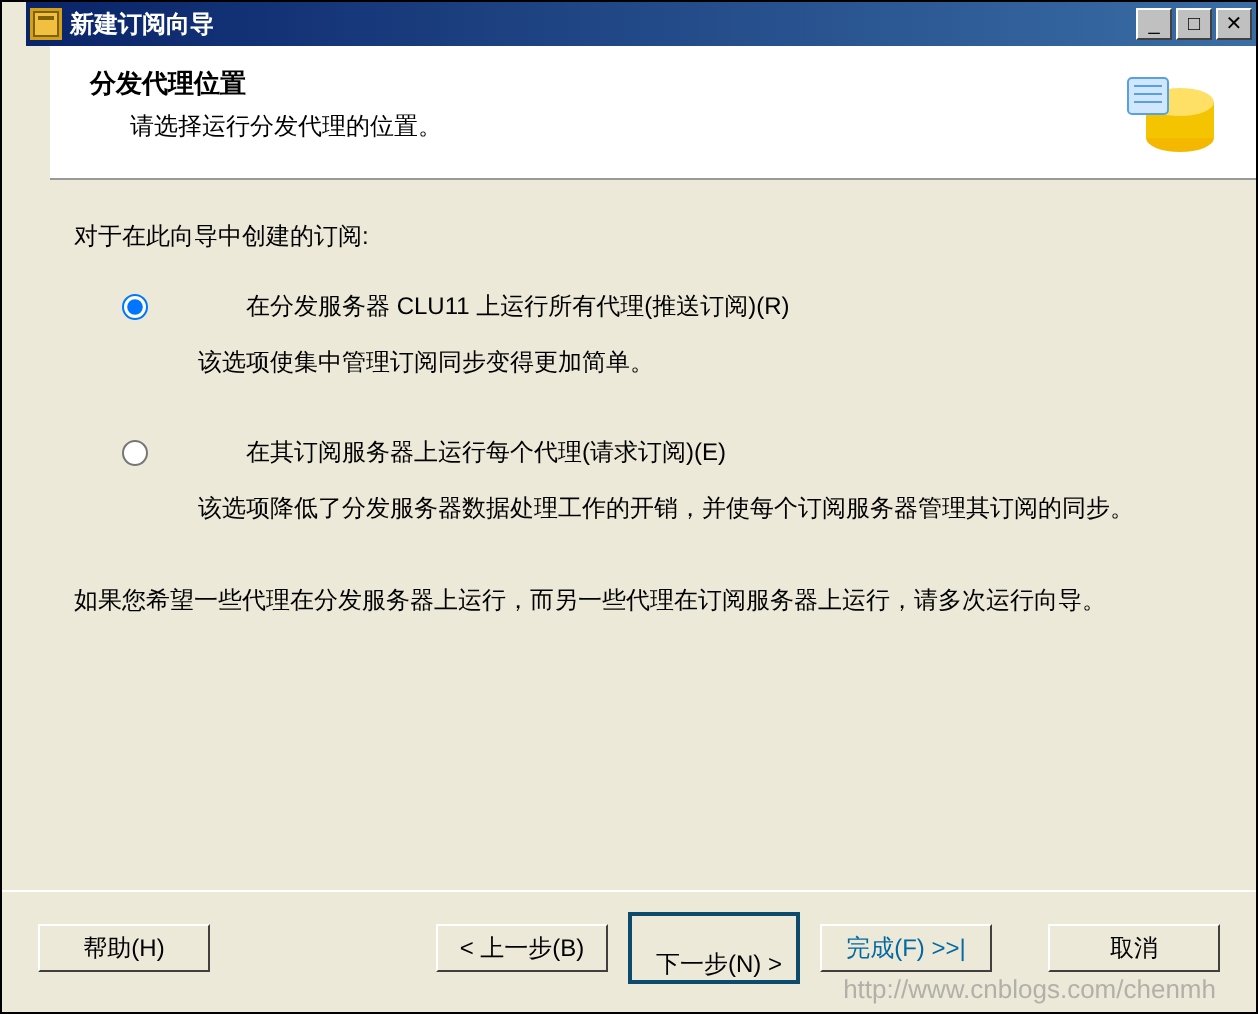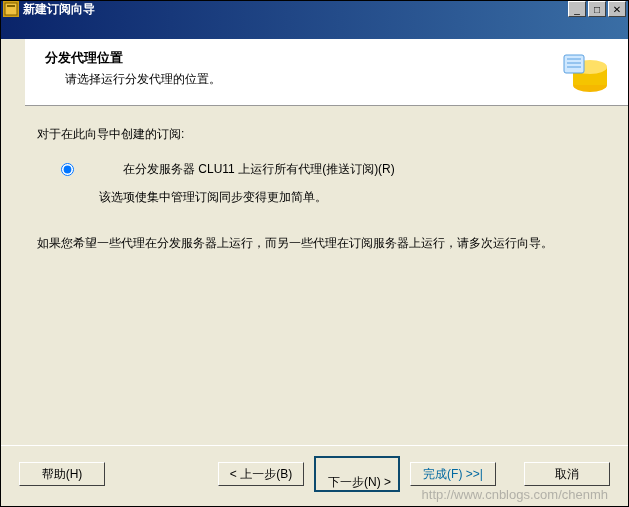--- a/index.html
+++ b/index.html
@@ -1,18 +1,18 @@
 <!DOCTYPE html>
 <html><head>
   <meta charset="utf-8">
   <style>
     * { box-sizing: border-box; margin: 0; padding: 0; }
     body { font-family: "Microsoft YaHei", SimSun, Arial, sans-serif; font-size: 12px; background: #fff; }
     .window { width: 629px; height: 507px; border: 1px solid #000; background: #ece9d8; display: flex; flex-direction: column; }
-    .titlebar { height: 38px; background: linear-gradient(to right, #0a246a, #3a6ea5); display: flex; align-items: flex-start; padding: 0 2px; color: #fff; }
+    .titlebar { height: 22px; background: linear-gradient(to right, #0a246a, #3a6ea5); display: flex; align-items: center; padding: 0 2px; color: #fff; margin-left: 12px; }
     .titlebar .icon { width: 16px; height: 16px; background: #d4a017; margin-right: 4px; display:flex; align-items:center; justify-content:center; font-size:10px; color:#000;}
     .titlebar .title { flex: 1; font-size: 12px; font-weight: bold; }
     .win-controls { display: flex; gap: 2px; }
     .win-btn { width: 18px; height: 16px; background: #c0c0c0; border: 1px solid #fff; border-right-color:#404040; border-bottom-color:#404040; font-size: 10px; display:flex; align-items:center; justify-content:center; cursor:pointer; color:#000; font-family: Arial; }
     .header-panel { background: #fff; padding: 10px 20px 8px 20px; display: flex; border-bottom: 1px solid #999; margin-left: 24px; }
     .header-text { flex: 1; }
     .header-title { font-size: 13px; font-weight: bold; margin-bottom: 4px; color: #000; }
     .header-subtitle { font-size: 12px; color: #000; padding-left: 20px; }
     .header-icon { width: 48px; height: 48px; position: relative; }
     .header-icon svg { width: 48px; height: 48px; }
@@ -77,20 +77,27 @@
     <div class="radio-group">
 
       <div class="radio-item">
         <label class="radio-row">
           <input type="radio" name="agentloc" checked="" style="">
           <span>在分发服务器 CLU11 上运行所有代理(推送订阅)(R)</span>
         </label>
         <div class="radio-desc">该选项使集中管理订阅同步变得更加简单。</div>
       </div>
 
+      <div class="radio-item">
+        <label class="radio-row">
+          <input type="radio" name="agentloc" style="">
+          <span>在其订阅服务器上运行每个代理(请求订阅)(E)</span>
+        </label>
+        <div class="radio-desc">该选项降低了分发服务器数据处理工作的开销，并使每个订阅服务器管理其订阅的同步。</div>
+      </div>
 
     </div>
 
     <div class="footer-note">如果您希望一些代理在分发服务器上运行，而另一些代理在订阅服务器上运行，请多次运行向导。</div>
   </div>
 
   <div class="button-bar">
     <button class="btn">帮助(H)</button>
     <div class="spacer"></div>
     <button class="btn">&lt; 上一步(B)</button>

